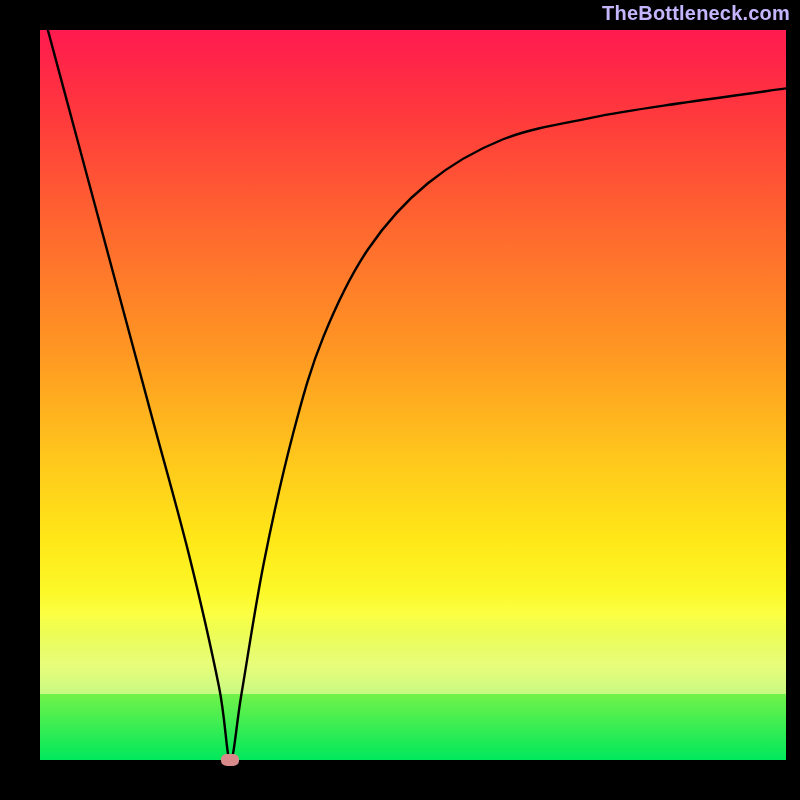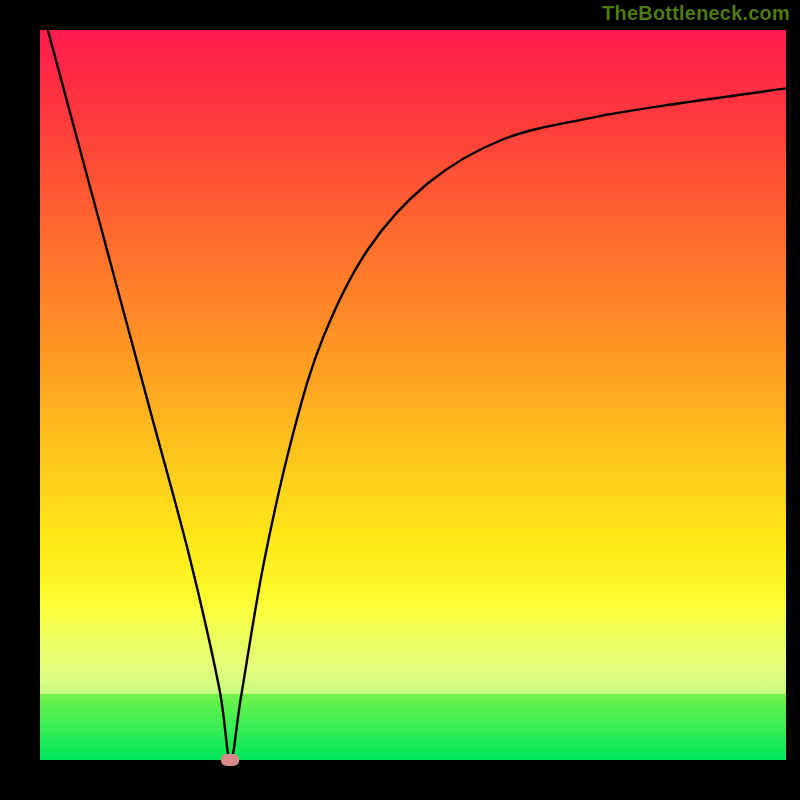--- a/index.html
+++ b/index.html
@@ -14,21 +14,21 @@
   .frame {
     position: relative;
     width: 800px;
     height: 800px;
     background: #000;
   }
   .watermark {
     position: absolute;
     top: 2px;
     right: 10px;
-    color: #4d7c0f;
+    color: #c4b5fd;
     font-size: 20px;
     font-weight: 600;
     letter-spacing: 0.2px;
     z-index: 10;
     user-select: none;
   }
   .plot-area {
     position: absolute;
     
     left: 40px;

